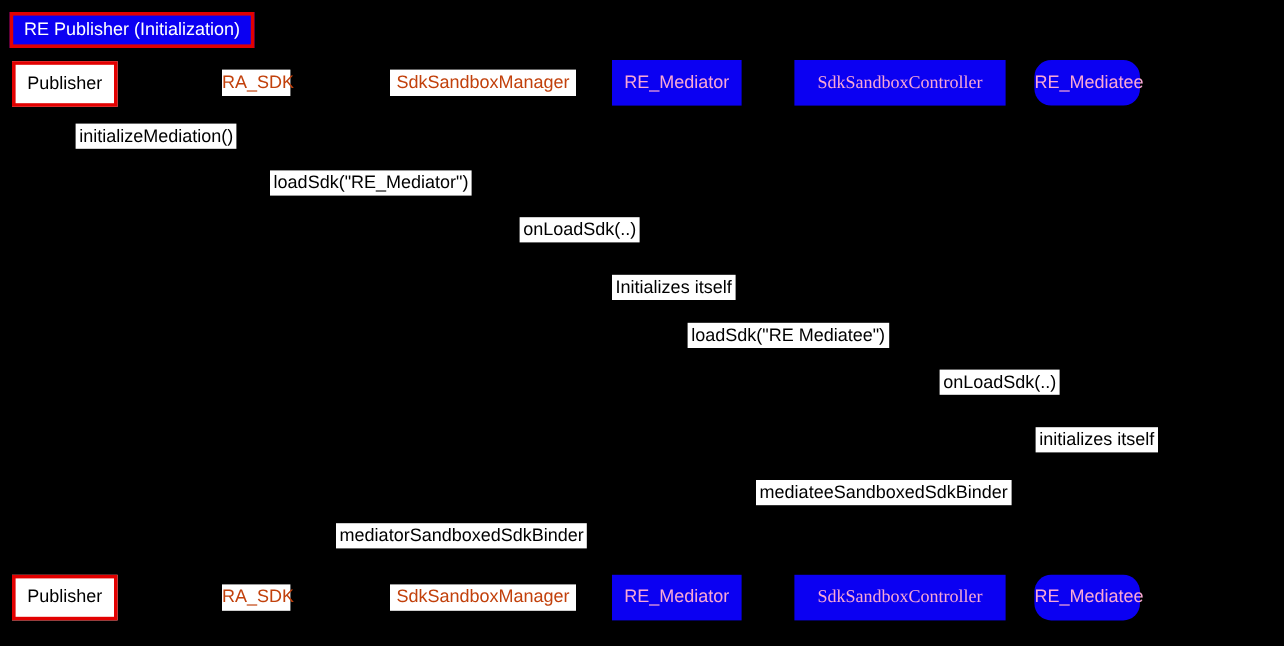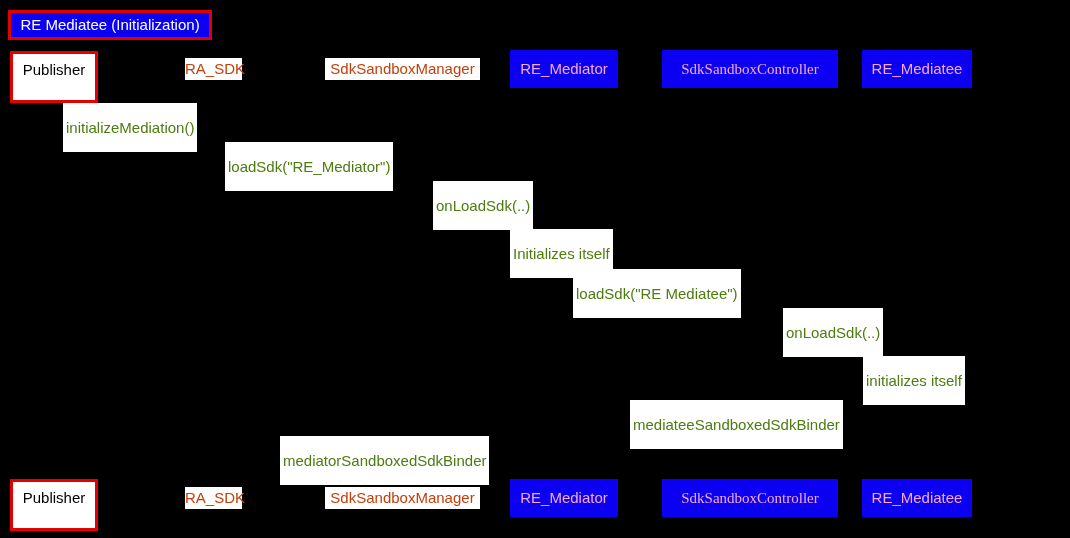--- a/index.html
+++ b/index.html
@@ -39,69 +39,69 @@
     text-align: center;
     white-space: nowrap;
     font-size: 15px;
     font-weight: 500;
   }
   .p-publisher {
     background: #ffffff;
     border: 3px solid #e20000;
     color: #000000;
     width: 88px;
-    height: 52px;
+    height: 38px;
     line-height: 32px;
   }
   .p-plain {
     background: #ffffff;
     color: #c2410c;
     height: 22px;
     line-height: 22px;
   }
   .p-blue {
     background: #0b00f2;
     color: #f9a8d4;
     height: 38px;
     line-height: 38px;
   }
   
   .col-publisher   { left: 10px;  }
   .col-rasdk       { left: 185px; width: 57px;  }
   .col-sbxmanager  { left: 325px; width: 155px; }
   .col-mediator    { left: 510px; width: 108px; }
   .col-controller  { left: 662px; width: 176px; font-family: Liberation Serif, serif; }
-  .col-mediatee    { left: 862px; width: 110px; }
+  .col-mediatee    { left: 862px; width: 88px; border-radius: 14px; }
 
   .row-top.p-publisher   { top: 51px; }
   .row-top.p-plain       { top: 58px; }
   .row-top.p-blue        { top: 50px; }
   .row-bottom.p-publisher{ top: 479px; }
   .row-bottom.p-plain    { top: 487px; }
   .row-bottom.p-blue     { top: 479px; }
 
   
   .msg {
     position: absolute;
     background: #ffffff;
-    color: #4d7c0f;
+    color: #000000;
     font-size: 15px;
     font-weight: 500;
     line-height: 21px;
     height: 21px;
-    padding: 14px 3px;
+    padding: 0 3px;
     white-space: nowrap;
   }
 </style>
 </head>
 <body>
 
 <div class="canvas">
 
-  <div class="title-box">RE Mediatee (Initialization)</div>
+  <div class="title-box">RE Publisher (Initialization)</div>
 
   <div class="participant p-publisher col-publisher row-top">Publisher</div>
   <div class="participant p-plain col-rasdk row-top">RA_SDK</div>
   <div class="participant p-plain col-sbxmanager row-top">SdkSandboxManager</div>
   <div class="participant p-blue col-mediator row-top">RE_Mediator</div>
   <div class="participant p-blue col-controller row-top">SdkSandboxController</div>
   <div class="participant p-blue col-mediatee row-top">RE_Mediatee</div>
 
   <div class="msg" style="left:63px;  top:103px;">initializeMediation()</div>
   <div class="msg" style="left:225px; top:142px;">loadSdk("RE_Mediator")</div>

